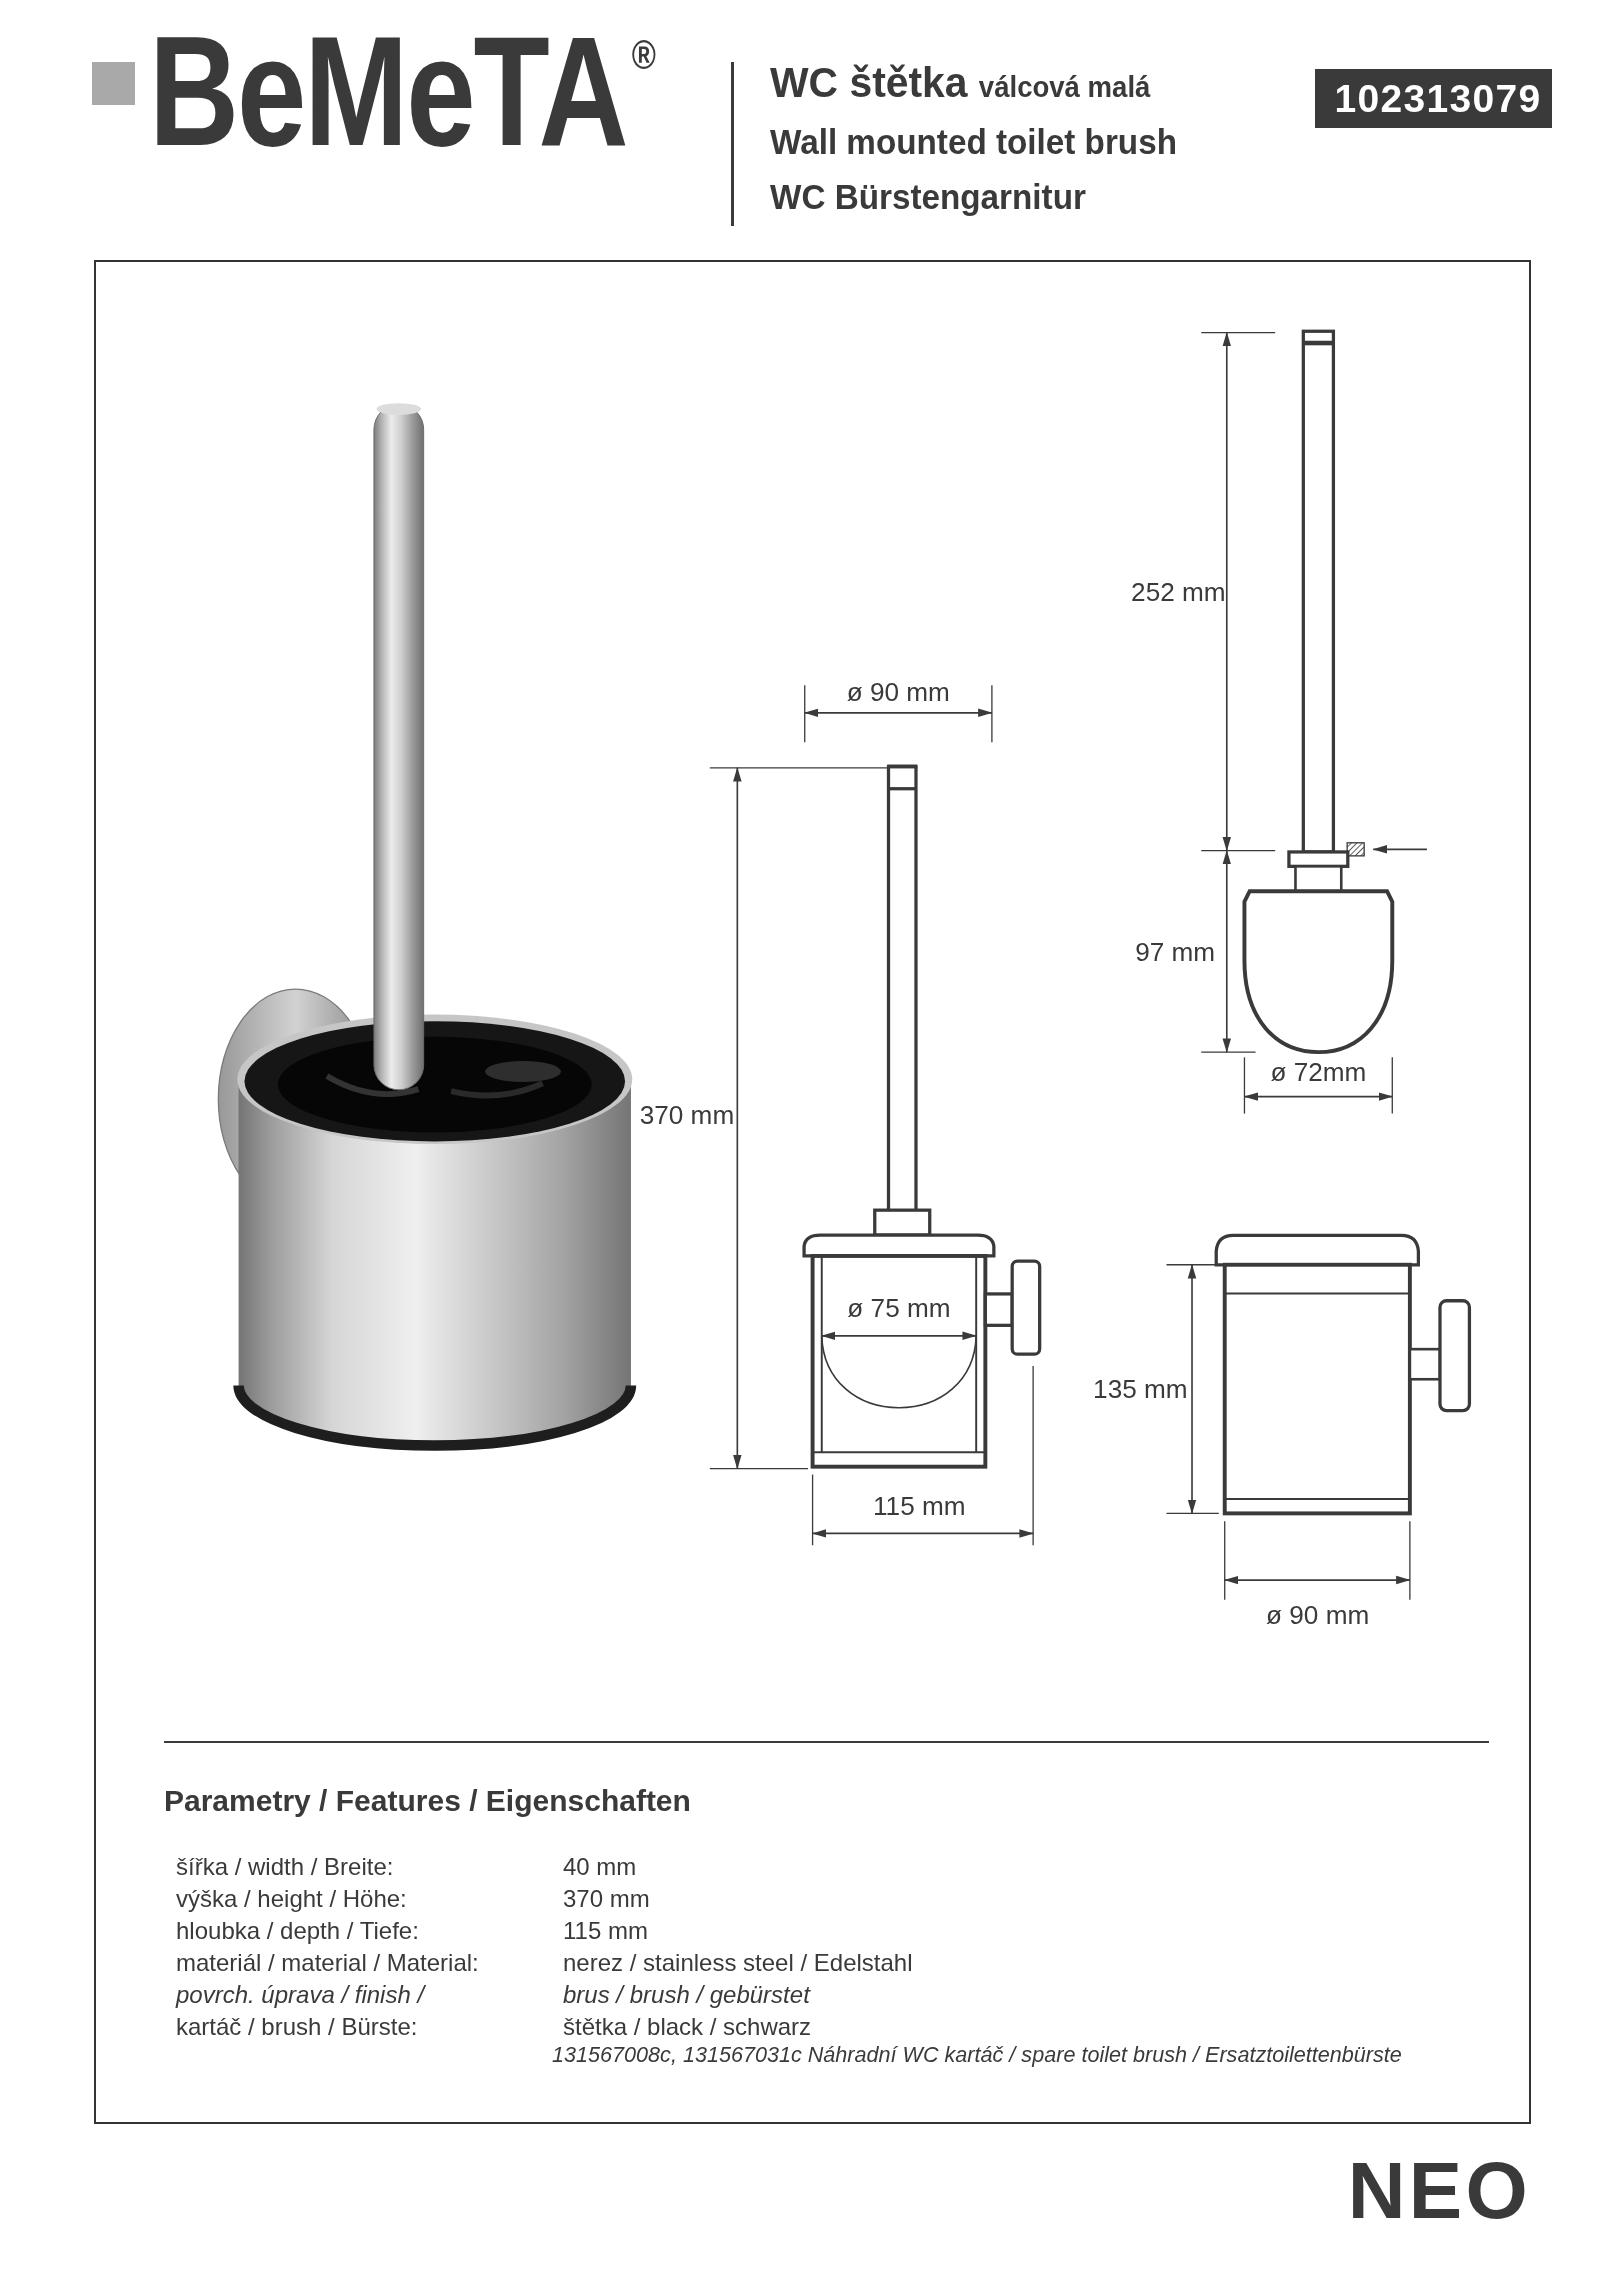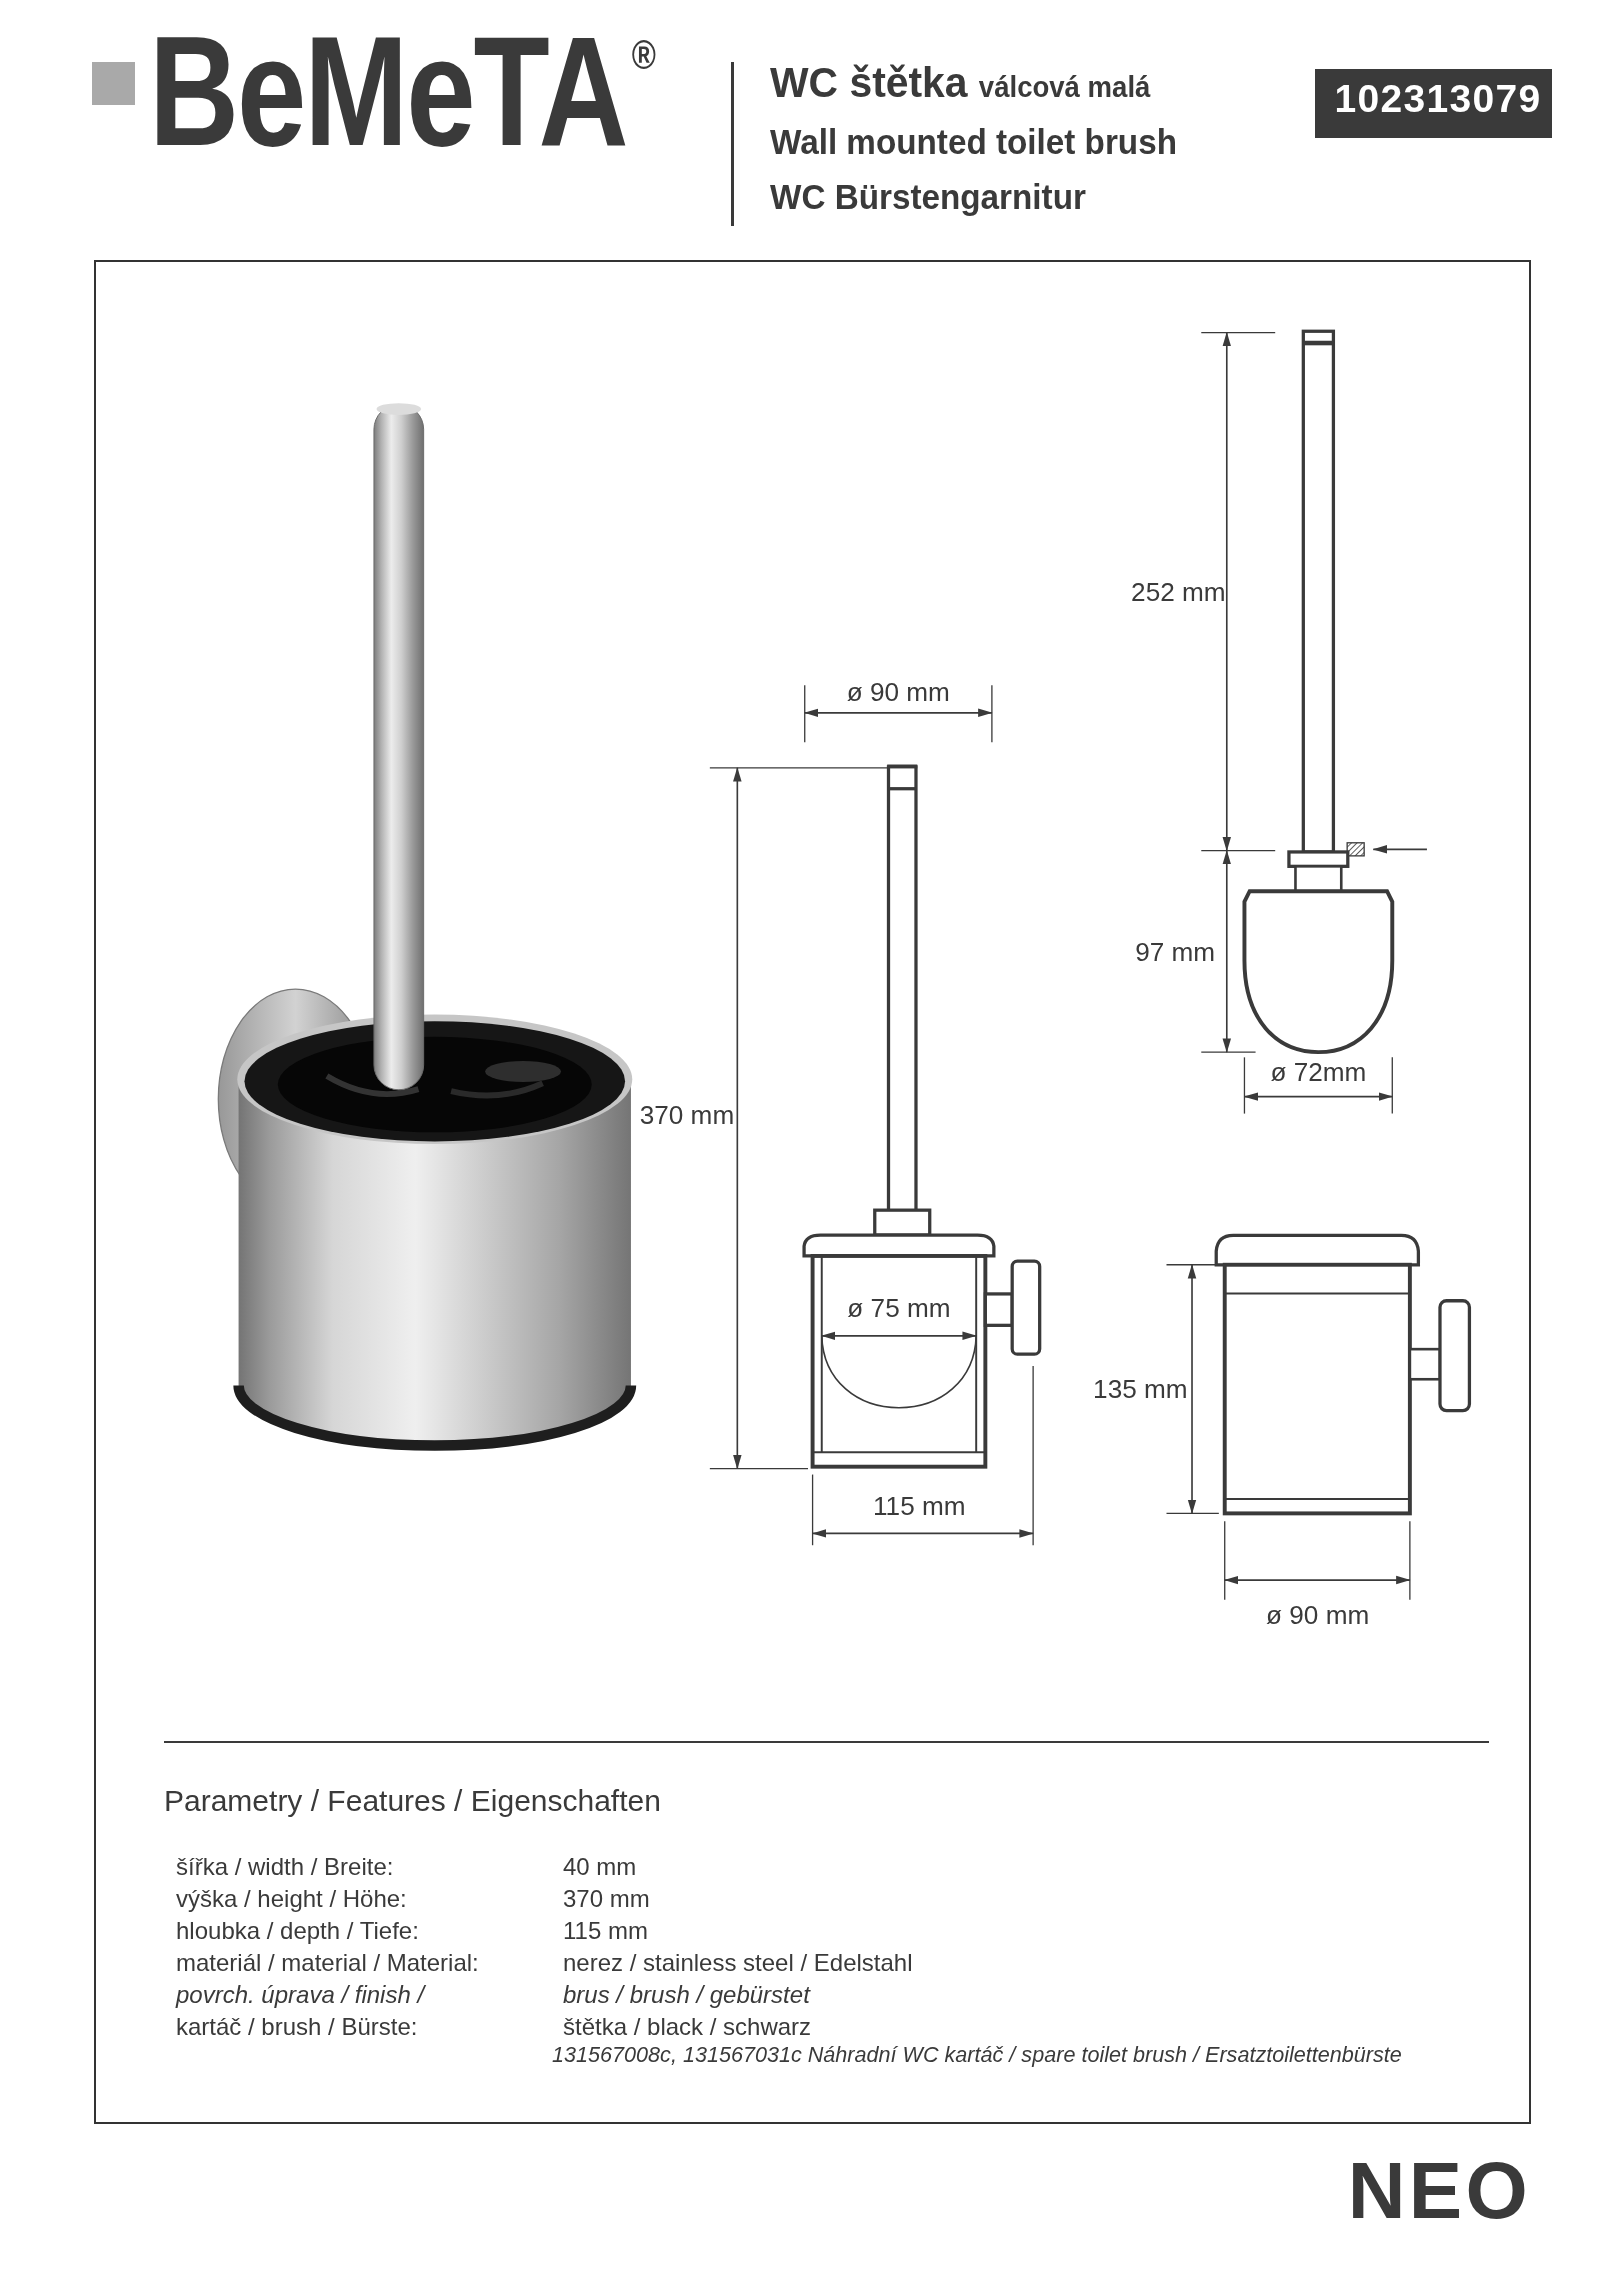--- a/index.html
+++ b/index.html
@@ -17,38 +17,38 @@
     white-space:nowrap;
   }
   .brand .reg { font-size:41px; font-weight:bold; vertical-align:76px; letter-spacing:0; margin-left:6.5px; }
   .header-divider { left:731px; top:62px; width:2.6px; height:164px; background:#3a3a3a; }
   .titles-line { left:770px; white-space:nowrap; transform:scaleX(0.95); transform-origin:left top; font-weight:bold; }
   .t-cs   { top:58px;  font-size:43px; }
   .t-cs .t-cs-suffix { font-size:29px; }
   .t-en   { top:122px; font-size:35px; }
   .t-de   { top:177px; font-size:35px; }
   .code-box {
-    left:1315px; top:69px; width:237px; height:69px; background:#3a3a3a;
+    left:1315px; top:69px; width:237px; height:59px; background:#3a3a3a;
     color:#ffffff; font-size:39px; font-weight:bold; line-height:60px;
     padding-left:19.6px; box-sizing:border-box; letter-spacing:1.3px;
   }
 
   
   .frame { left:94px; top:260px; width:1437px; height:1864px; border:2.6px solid #333333; box-sizing:border-box; }
 
   
   .dtext { font-family:"Liberation Sans", sans-serif; font-size:40px; fill:#3a3a3a; }
   .ink   { stroke:#3a3a3a; fill:none; }
   .inkf  { stroke:#3a3a3a; fill:#ffffff; }
   .dim   { stroke:#3a3a3a; stroke-width:2.5; fill:none; }
   .ext   { stroke:#3a3a3a; stroke-width:2;   fill:none; }
 
   
   .sep-line { left:164px; top:1741px; width:1325px; height:2px; background:#3a3a3a; }
-  .params-title { left:164px; top:1784px; font-size:30px; font-weight:normal; white-space:nowrap; }
+  .params-title { left:164px; top:1784px; font-size:30px; font-weight:bold; white-space:nowrap; }
   .p-label { left:176px; font-size:24px; white-space:nowrap; }
   .p-value { left:563px; font-size:24px; white-space:nowrap; }
   .row0 { top:1853px; } .row1 { top:1885px; } .row2 { top:1917px; }
   .row3 { top:1949px; } .row4 { top:1981px;font-style:italic; } .row5 { top:2013px; }
   .spare-note { left:552px; top:2042px; font-size:21.6px; font-style:italic; white-space:nowrap; }
 
   .neo { right:92px; top:2145px; font-size:80px; font-weight:bold; letter-spacing:3.3px; color:#3a3a3a;text-align:center; }
 </style>
 </head>
 <body>

